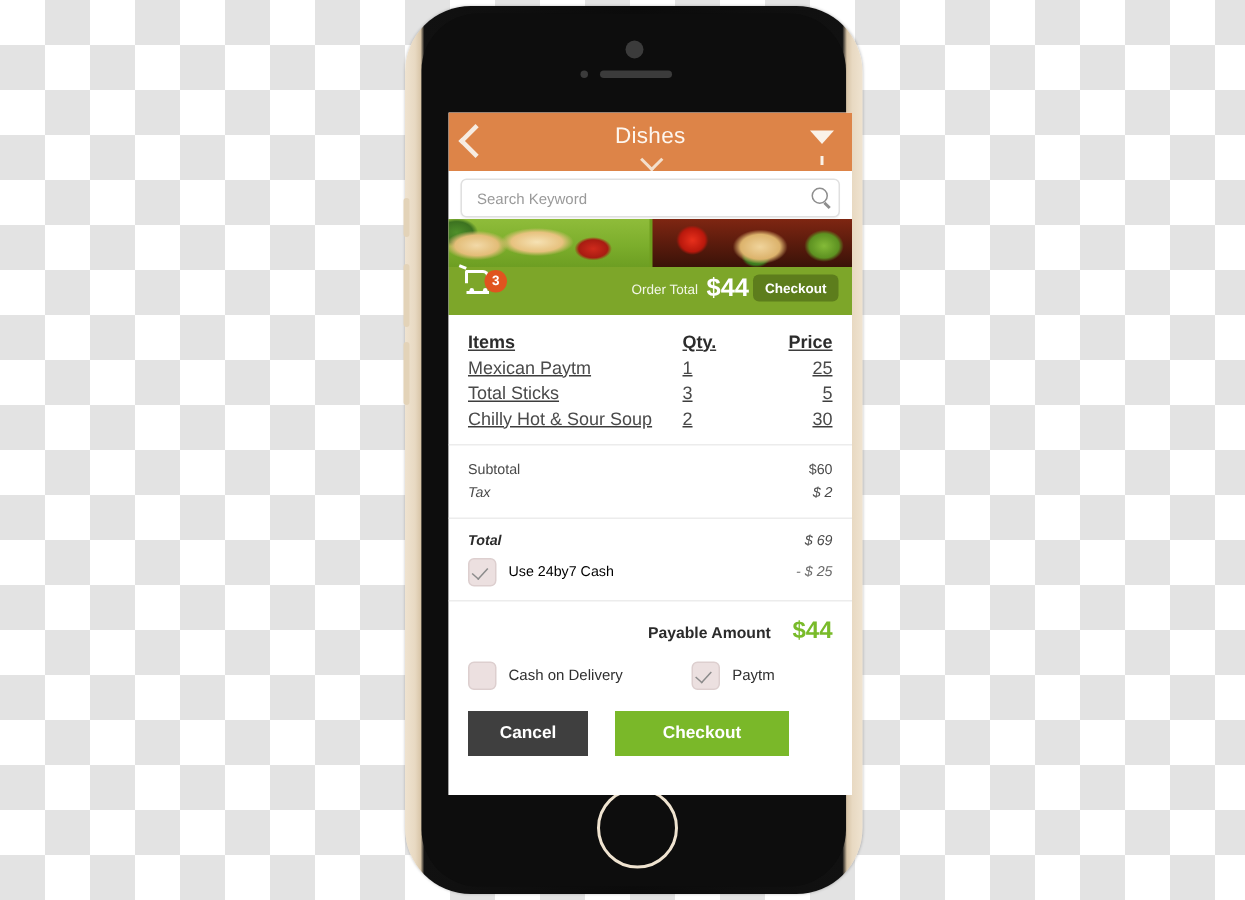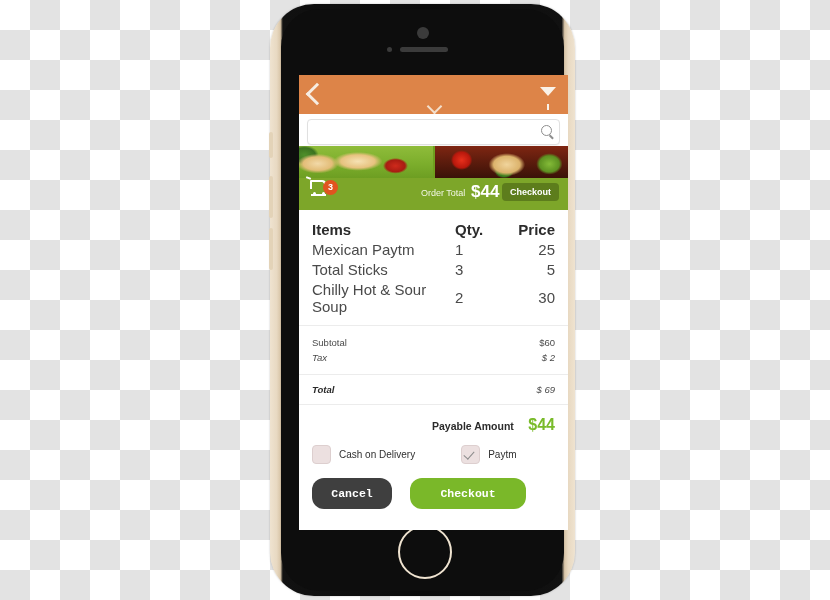--- a/index.html
+++ b/index.html
@@ -326,22 +326,23 @@
   }
   .section {
     padding: 9px 13px 9px 13px;
     border-bottom: 1px solid #ececec;
   }
   .section:last-child { border-bottom: none; }
 
   table.items {
     width: 100%;
     border-collapse: collapse;
-    font-size: 15px;
+    font-size: 12px;
     color: #3d3d3d;
+    text-decoration: underline;
   }
   table.items th {
     font-weight: bold;
     text-align: left;
     padding: 1.5px 0;
     color: #2c2c2c;
   }
   table.items td {
     text-align: left;
     padding: 1.5px 0;
@@ -434,22 +435,22 @@
   #pay-opt-paytm { margin-left: 46px; }
 
   
   #actions {
     display: flex;
     gap: 18px;
     padding: 14px 13px 12px 13px;
   }
   #cancel-button, #checkout-button {
     border: none;
-    border-radius: 12px;
-    font-family: Liberation Mono, monospace;
+    border-radius: 0;
+    font-family: Liberation Sans, sans-serif;
     font-size: 11.5px;
     font-weight: bold;
     color: #ffffff;
     padding: 9px 0;
     cursor: pointer;
   }
   #cancel-button { background: #3f3f3f; width: 80px; }
   #checkout-button { background: #7ab829; width: 116px; }
 </style>
 </head>
@@ -466,26 +467,28 @@
     <div id="phone-inner">
       <div id="camera"></div>
       <div id="sensor"></div>
       <div id="earpiece"></div>
       <div id="home-button"></div>
 
       <div id="screen">
 
         <div id="topbar">
           <div id="back-chevron"></div>
+          <div id="nav-title">Dishes</div>
           <div id="nav-caret"></div>
           <div id="filter-icon"></div>
         </div>
 
         <div id="search-row">
           <div id="search-box">
+            <input id="search-input" type="text" placeholder="Search Keyword" style="">
             <div id="search-icon"></div>
           </div>
         </div>
 
         <div id="banner">
           <div class="banner-tile" id="banner-tile-1"></div>
           <div class="banner-tile" id="banner-tile-2"></div>
         </div>
 
         <div id="order-bar">
@@ -545,20 +548,27 @@
                 </tr>
               </tbody>
             </table>
           </div>
 
           <div class="section">
             <div id="total-row">
               <span id="total-label">Total</span>
               <span id="total-value">$ 69</span>
             </div>
+            <div id="cash-row">
+              <span id="cash-left">
+                <span class="checkbox checked"></span>
+                <span>Use 24by7 Cash</span>
+              </span>
+              <span id="cash-discount">- $ 25</span>
+            </div>
           </div>
 
           <div id="payable-section">
             <span id="payable-label">Payable Amount</span>
             <span id="payable-value">$44</span>
           </div>
 
           <div id="payment-options">
             <span class="pay-opt" id="pay-opt-cod">
               <span class="checkbox"></span>

